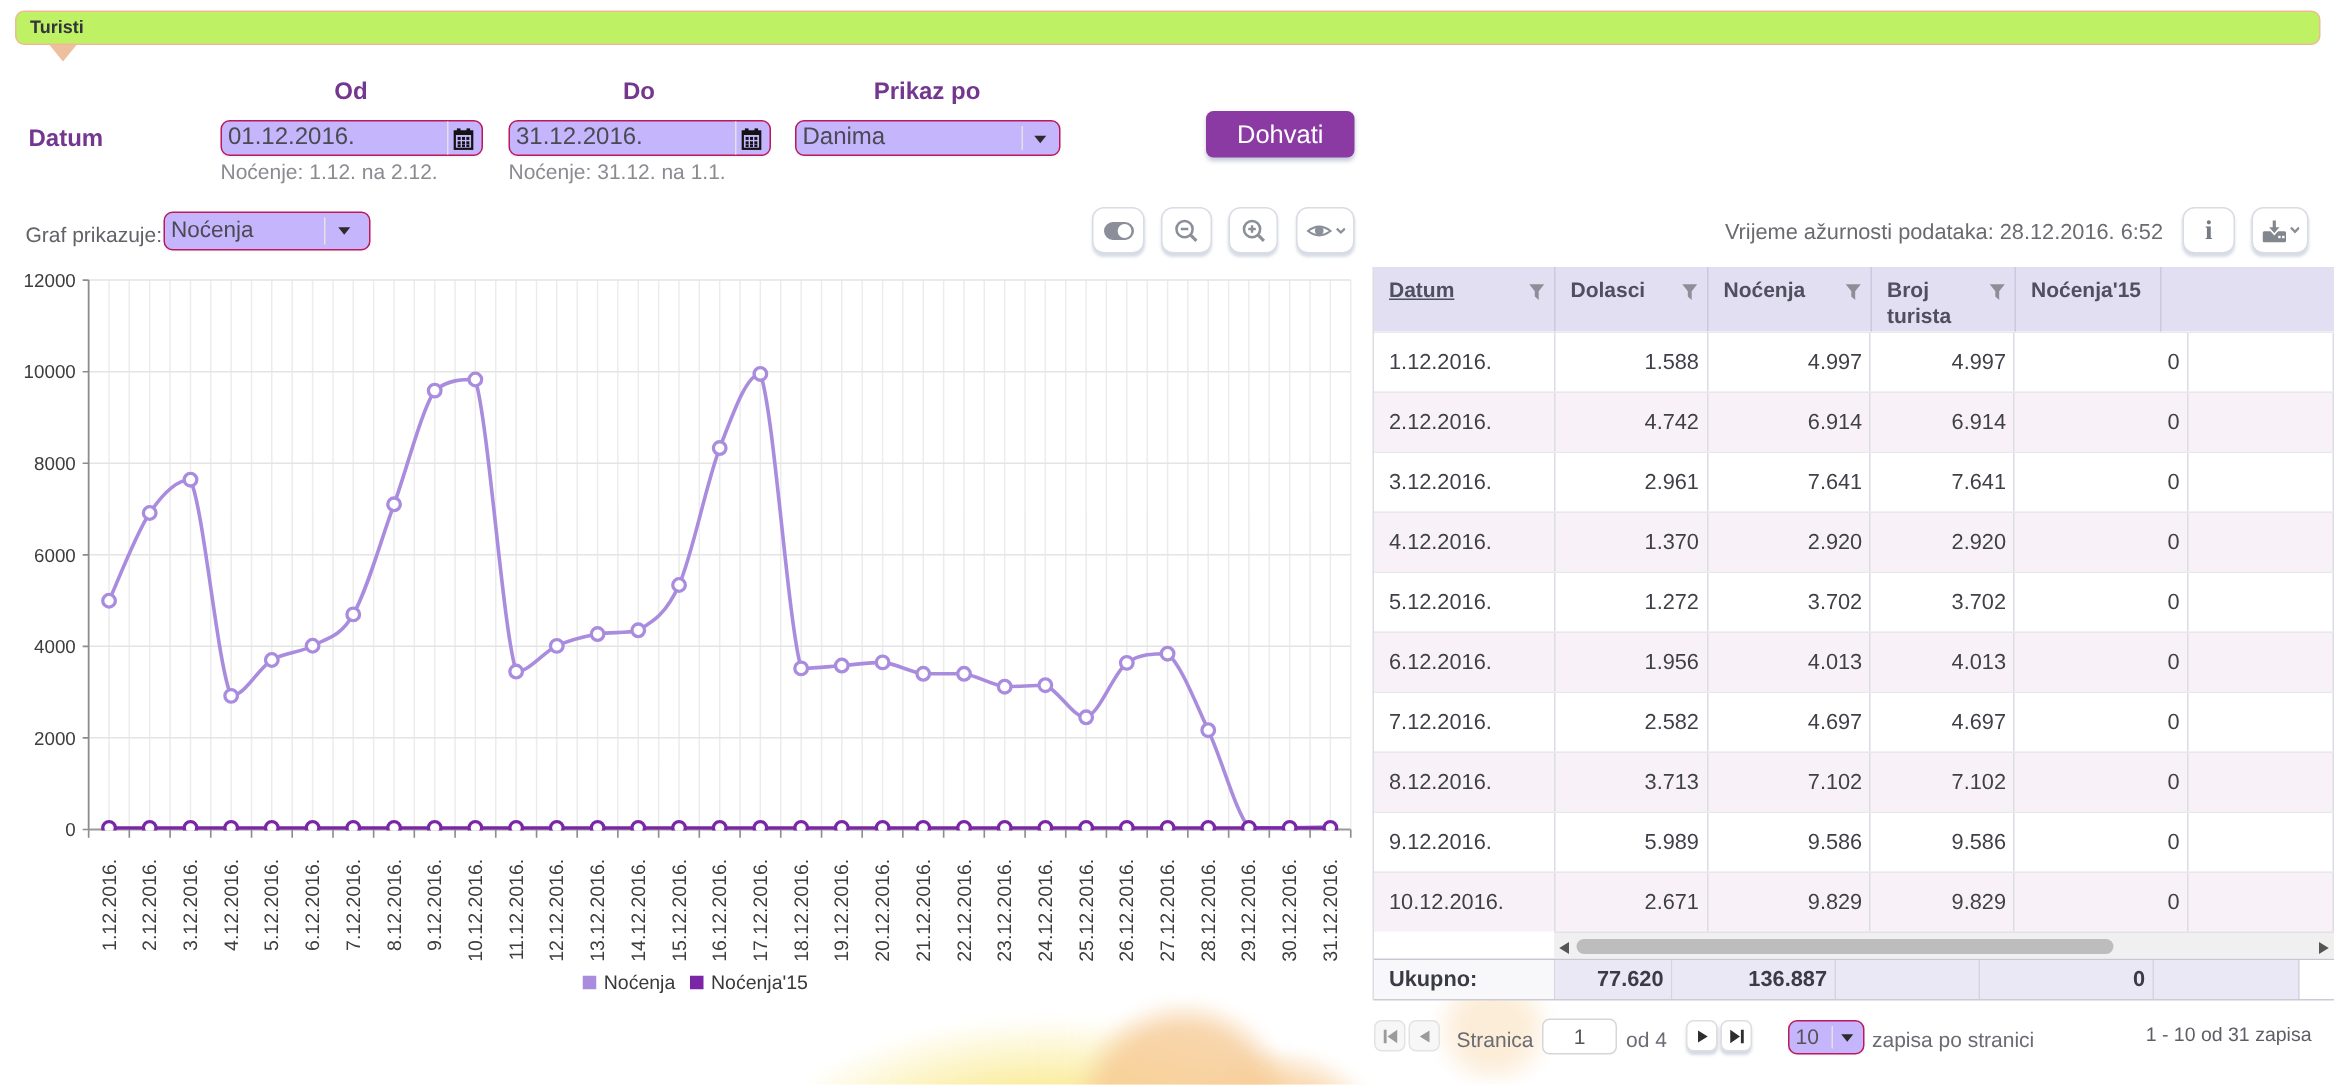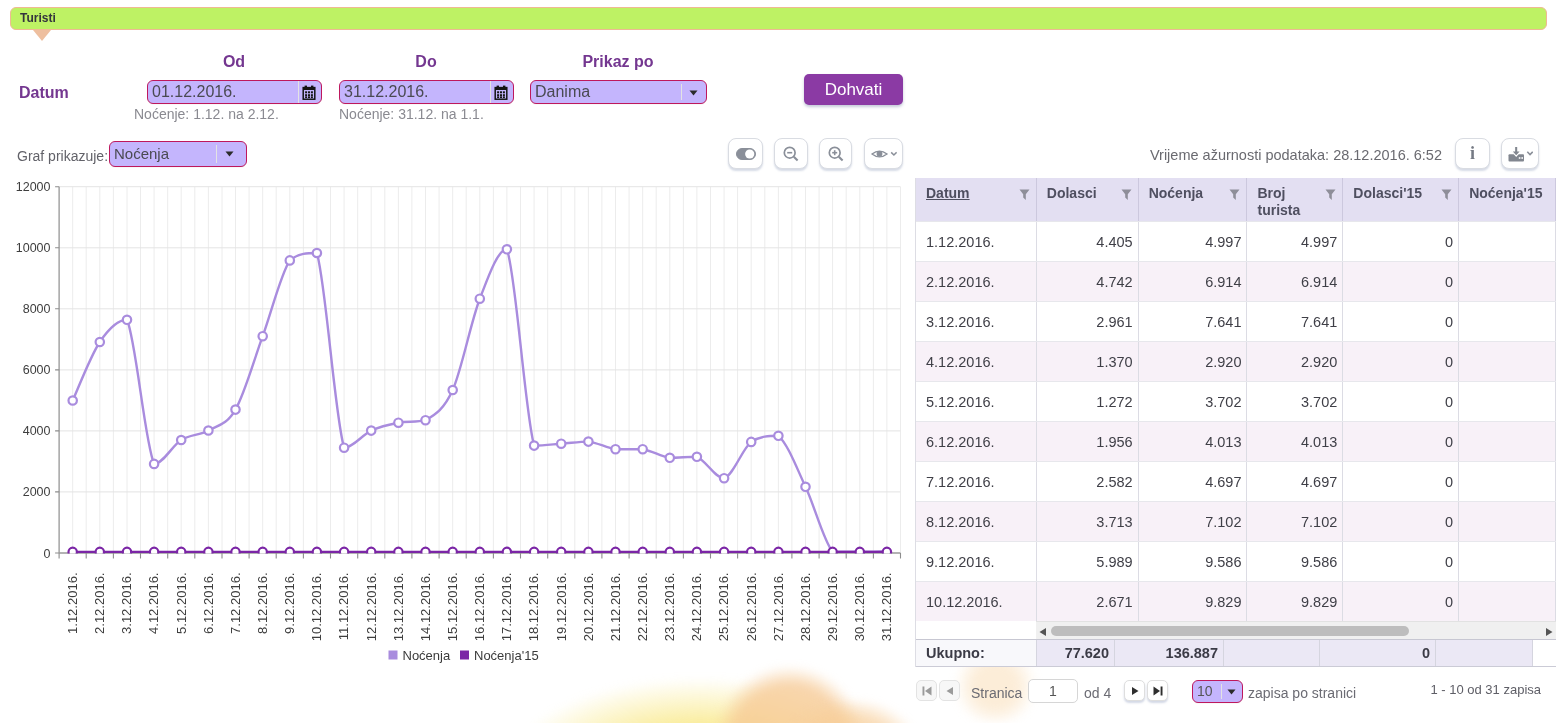--- a/index.html
+++ b/index.html
@@ -90,21 +90,21 @@
           <rect x="6.0" y="11.4" width="2.0" height="1.6"></rect>
           <rect x="8.9" y="11.4" width="2.0" height="1.6"></rect>
         </g>
       </svg></span></div>
 <div class="inp" style="left:530px;top:80px;width:177px">Danima<span class="seldiv" style="left:150px"></span><span class="selarr" style="left:158px"><svg width="9" height="6" viewBox="0 0 9 6">
         <path d="M0.5 0.5 H8.5 L4.5 5.5 Z" fill="#2b2b2b"></path>
       </svg></span></div>
 <div class="abs" style="left:804px;top:74px;width:99px;height:31px;background:#8b3aa4;border-radius:5px;z-index:2;
  color:#fff;font-size:17px;text-align:center;line-height:31px;box-shadow:0 2px 3px rgba(140,150,180,.5)">Dohvati</div>
 
-<div class="abs gray" style="left:134px;top:106px;font-size:14px;z-index:2;color:#8a8a91">Noćenje: 1.12. na 2.12.</div>
+<div class="abs gray" style="left:147px;top:106px;font-size:14px;z-index:2;color:#8a8a91">Noćenje: 1.12. na 2.12.</div>
 <div class="abs gray" style="left:339px;top:106px;font-size:14px;z-index:2;color:#8a8a91">Noćenje: 31.12. na 1.1.</div>
 
 <div class="abs" style="left:17px;top:148px;font-size:14px;color:#626269;z-index:2">Graf prikazuje:</div>
 <div class="inp" style="left:109px;top:141px;width:138px;height:26px;line-height:24px;font-size:15px">Noćenja<span class="seldiv" style="left:106px"></span><span class="selarr" style="left:115px"><svg width="9" height="6" viewBox="0 0 9 6">
         <path d="M0.5 0.5 H8.5 L4.5 5.5 Z" fill="#2b2b2b"></path>
       </svg></span></div>
 
 <div class="icobtn" style="left:728px;top:138px;width:35px;height:31px">
     <svg width="20" height="12" viewBox="0 0 20 12">
       <rect x="0.5" y="0.5" width="19" height="11" rx="5.5" fill="#8a8f99" stroke="#8a8f99"></rect>
@@ -271,28 +271,25 @@
         </svg></div>
       <div class="hc" style="width:102px">Dolasci<svg class="fun" width="11" height="12" viewBox="0 0 11 12">
           <path d="M0.5 0.5 H10.5 L6.8 5.2 V11 L4.2 8.6 V5.2 Z" fill="#8e8e99"></path>
         </svg></div>
       <div class="hc" style="width:109px">Noćenja<svg class="fun" width="11" height="12" viewBox="0 0 11 12">
           <path d="M0.5 0.5 H10.5 L6.8 5.2 V11 L4.2 8.6 V5.2 Z" fill="#8e8e99"></path>
         </svg></div>
       <div class="hc" style="width:96px">Broj<br>turista<svg class="fun" width="11" height="12" viewBox="0 0 11 12">
           <path d="M0.5 0.5 H10.5 L6.8 5.2 V11 L4.2 8.6 V5.2 Z" fill="#8e8e99"></path>
         </svg></div>
-      <div class="hc" style="width:116px">Dolasci'15<svg class="fun" width="11" height="12" viewBox="0 0 11 12">
-          <path d="M0.5 0.5 H10.5 L6.8 5.2 V11 L4.2 8.6 V5.2 Z" fill="#8e8e99"></path>
-        </svg></div>
       <div class="hc" style="width:97px">Noćenja'15</div>
     </div>
 <div class="trow">
       <div class="tc date" style="width:121px">1.12.2016.</div>
-      <div class="tc num" style="width:102px">4.405</div>
+      <div class="tc num" style="width:102px">1.588</div>
       <div class="tc num" style="width:109px">4.997</div>
       <div class="tc num" style="width:96px">4.997</div>
       <div class="tc num" style="width:116px">0</div>
       <div class="tc" style="width:97px"></div>
     </div>
 <div class="trow alt">
       <div class="tc date" style="width:121px">2.12.2016.</div>
       <div class="tc num" style="width:102px">4.742</div>
       <div class="tc num" style="width:109px">6.914</div>
       <div class="tc num" style="width:96px">6.914</div>

